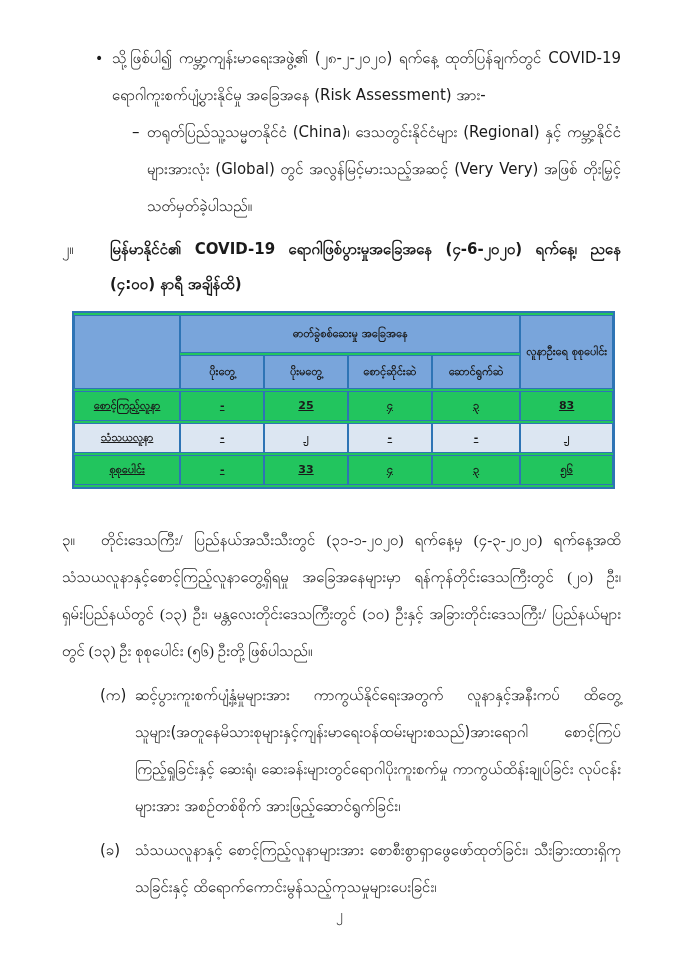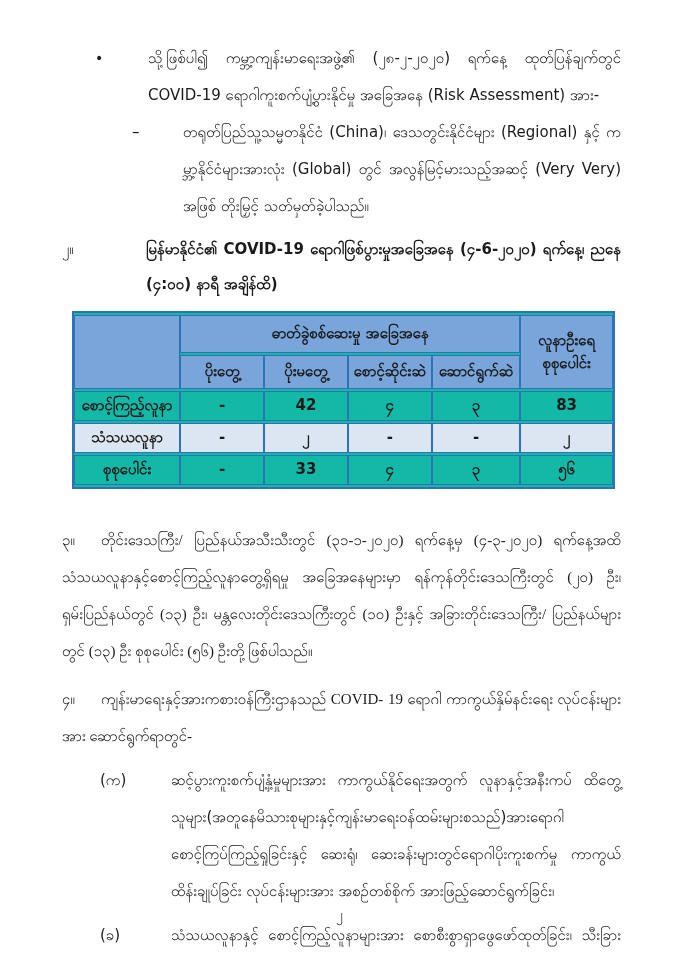--- a/index.html
+++ b/index.html
@@ -7,21 +7,21 @@
     position:relative;
     width:679px; height:960px;
     background:#ffffff;
     box-sizing:border-box;
     padding:40px 58px 0 62px;
     font-family:"DejaVu Sans", sans-serif;
     color:#1a1a1a;
     font-size:15px;
     overflow:hidden;
   }
-  .justify { text-align:justify;margin-left:36px; }
+  .justify { text-align:justify; }
 
   
   .bullet-row { display:flex; margin-left:33px; line-height:37px; }
   .bullet-marker { width:17px; flex:none; font-size:14px; }
   .bullet-text { flex:1; }
 
   .sub-row { display:flex; margin-left:70px; line-height:37px; }
   .dash-marker { width:15px; flex:none; }
   .sub-text { flex:1; }
 
@@ -34,37 +34,37 @@
   .table-wrap {
     margin:9px 0 0 10px;
     width:543px;
     border:2px solid var(--table-border,#2E74B5);
     box-sizing:border-box;
   }
   .table-wrap table {
     width:100%;
     border-collapse:separate;
     border-spacing:0 2px;
-    background:#14b8a6;
-    font-size:15px;
+    background:#22c55e;
+    font-size:11px;
     table-layout:fixed;
   }
   .table-wrap th, .table-wrap td {
     border:1px solid var(--table-border,#2E74B5);
     text-align:center;
     vertical-align:middle;
     padding:1px 3px;
     font-weight:bold;
     line-height:1.55;
     overflow:hidden;
   }
   .table-wrap th.hdr { background:var(--table-header-fill,#79A5DB); }
   .hdr-row1 th { height:34px; }
   .hdr-row2 th { height:30px; }
-  .body-row td { height:26px; }
+  .body-row td { height:26px;text-decoration:underline; }
   tr.alt td { background:var(--table-alt-row-fill,#DCE6F2); }
 
   
   .sec-p { margin:0; line-height:37px;font-family:Liberation Serif, serif; }
   .sec-p .num { display:inline; }
   .sec-p .tab { display:inline-block; width:26px; }
   .sec3 { margin-top:33px; }
   .sec4 { margin-top:11px; }
 
   
@@ -114,21 +114,21 @@
       </tr>
       <tr class="hdr-row2">
         <th class="hdr">ပိုးတွေ့</th>
         <th class="hdr">ပိုးမတွေ့</th>
         <th class="hdr">စောင့်ဆိုင်းဆဲ</th>
         <th class="hdr">ဆောင်ရွက်ဆဲ</th>
       </tr>
       <tr class="body-row">
         <td>စောင့်ကြည့်လူနာ</td>
         <td>-</td>
-        <td>42</td>
+        <td>25</td>
         <td>၄</td>
         <td>၃</td>
         <td>83</td>
       </tr>
       <tr class="body-row alt">
         <td>သံသယလူနာ</td>
         <td>-</td>
         <td>၂</td>
         <td>-</td>
         <td>-</td>
@@ -143,23 +143,20 @@
         <td>၅၆</td>
       </tr>
     </tbody>
       </table>
   </div>
 
   <p class="sec-p sec3 justify">
     <span class="num">၃။</span><span class="tab"></span><span>တိုင်းဒေသကြီး/ ပြည်နယ်အသီးသီးတွင် (၃၁-၁-၂၀၂၀) ရက်နေ့မှ (၄-၃-၂၀၂၀) ရက်နေ့အထိ သံသယလူနာနှင့်စောင့်ကြည့်လူနာတွေ့ရှိရမှု အခြေအနေများမှာ ရန်ကုန်တိုင်းဒေသကြီးတွင် (၂၀) ဦး၊ ရှမ်းပြည်နယ်တွင် (၁၃) ဦး၊ မန္တလေးတိုင်းဒေသကြီးတွင် (၁၀) ဦးနှင့် အခြားတိုင်းဒေသကြီး/ ပြည်နယ်များတွင် (၁၃) ဦး စုစုပေါင်း (၅၆) ဦးတို့ဖြစ်ပါသည်။</span>
   </p>
 
-  <p class="sec-p sec4 justify">
-    <span class="num">၄။</span><span class="tab"></span><span>ကျန်းမာရေးနှင့်အားကစားဝန်ကြီးဌာနသည် COVID- 19 ရောဂါ ကာကွယ်နှိမ်နင်းရေး လုပ်ငန်းများအား ဆောင်ရွက်ရာတွင်-</span>
-  </p>
 
   <div class="sub-block">
     <span class="sub-label">(က)</span>
     <span class="sub-body justify">ဆင့်ပွားကူးစက်ပျံ့နှံ့မှုများအား ကာကွယ်နိုင်ရေးအတွက် လူနာနှင့်အနီးကပ် ထိတွေ့သူများ(အတူနေမိသားစုများနှင့်ကျန်းမာရေးဝန်ထမ်းများစသည်)အားရောဂါ စောင့်ကြပ်ကြည့်ရှုခြင်းနှင့် ဆေးရုံ၊ ဆေးခန်းများတွင်ရောဂါပိုးကူးစက်မှု ကာကွယ်ထိန်းချုပ်ခြင်း လုပ်ငန်းများအား အစဉ်တစ်စိုက် အားဖြည့်ဆောင်ရွက်ခြင်း၊</span>
   </div>
 
   <div class="sub-block">
     <span class="sub-label">(ခ)</span>
     <span class="sub-body justify">သံသယလူနာနှင့် စောင့်ကြည့်လူနာများအား စောစီးစွာရှာဖွေဖော်ထုတ်ခြင်း၊ သီးခြားထားရှိကုသခြင်းနှင့် ထိရောက်ကောင်းမွန်သည့်ကုသမှုများပေးခြင်း၊</span>
   </div>

